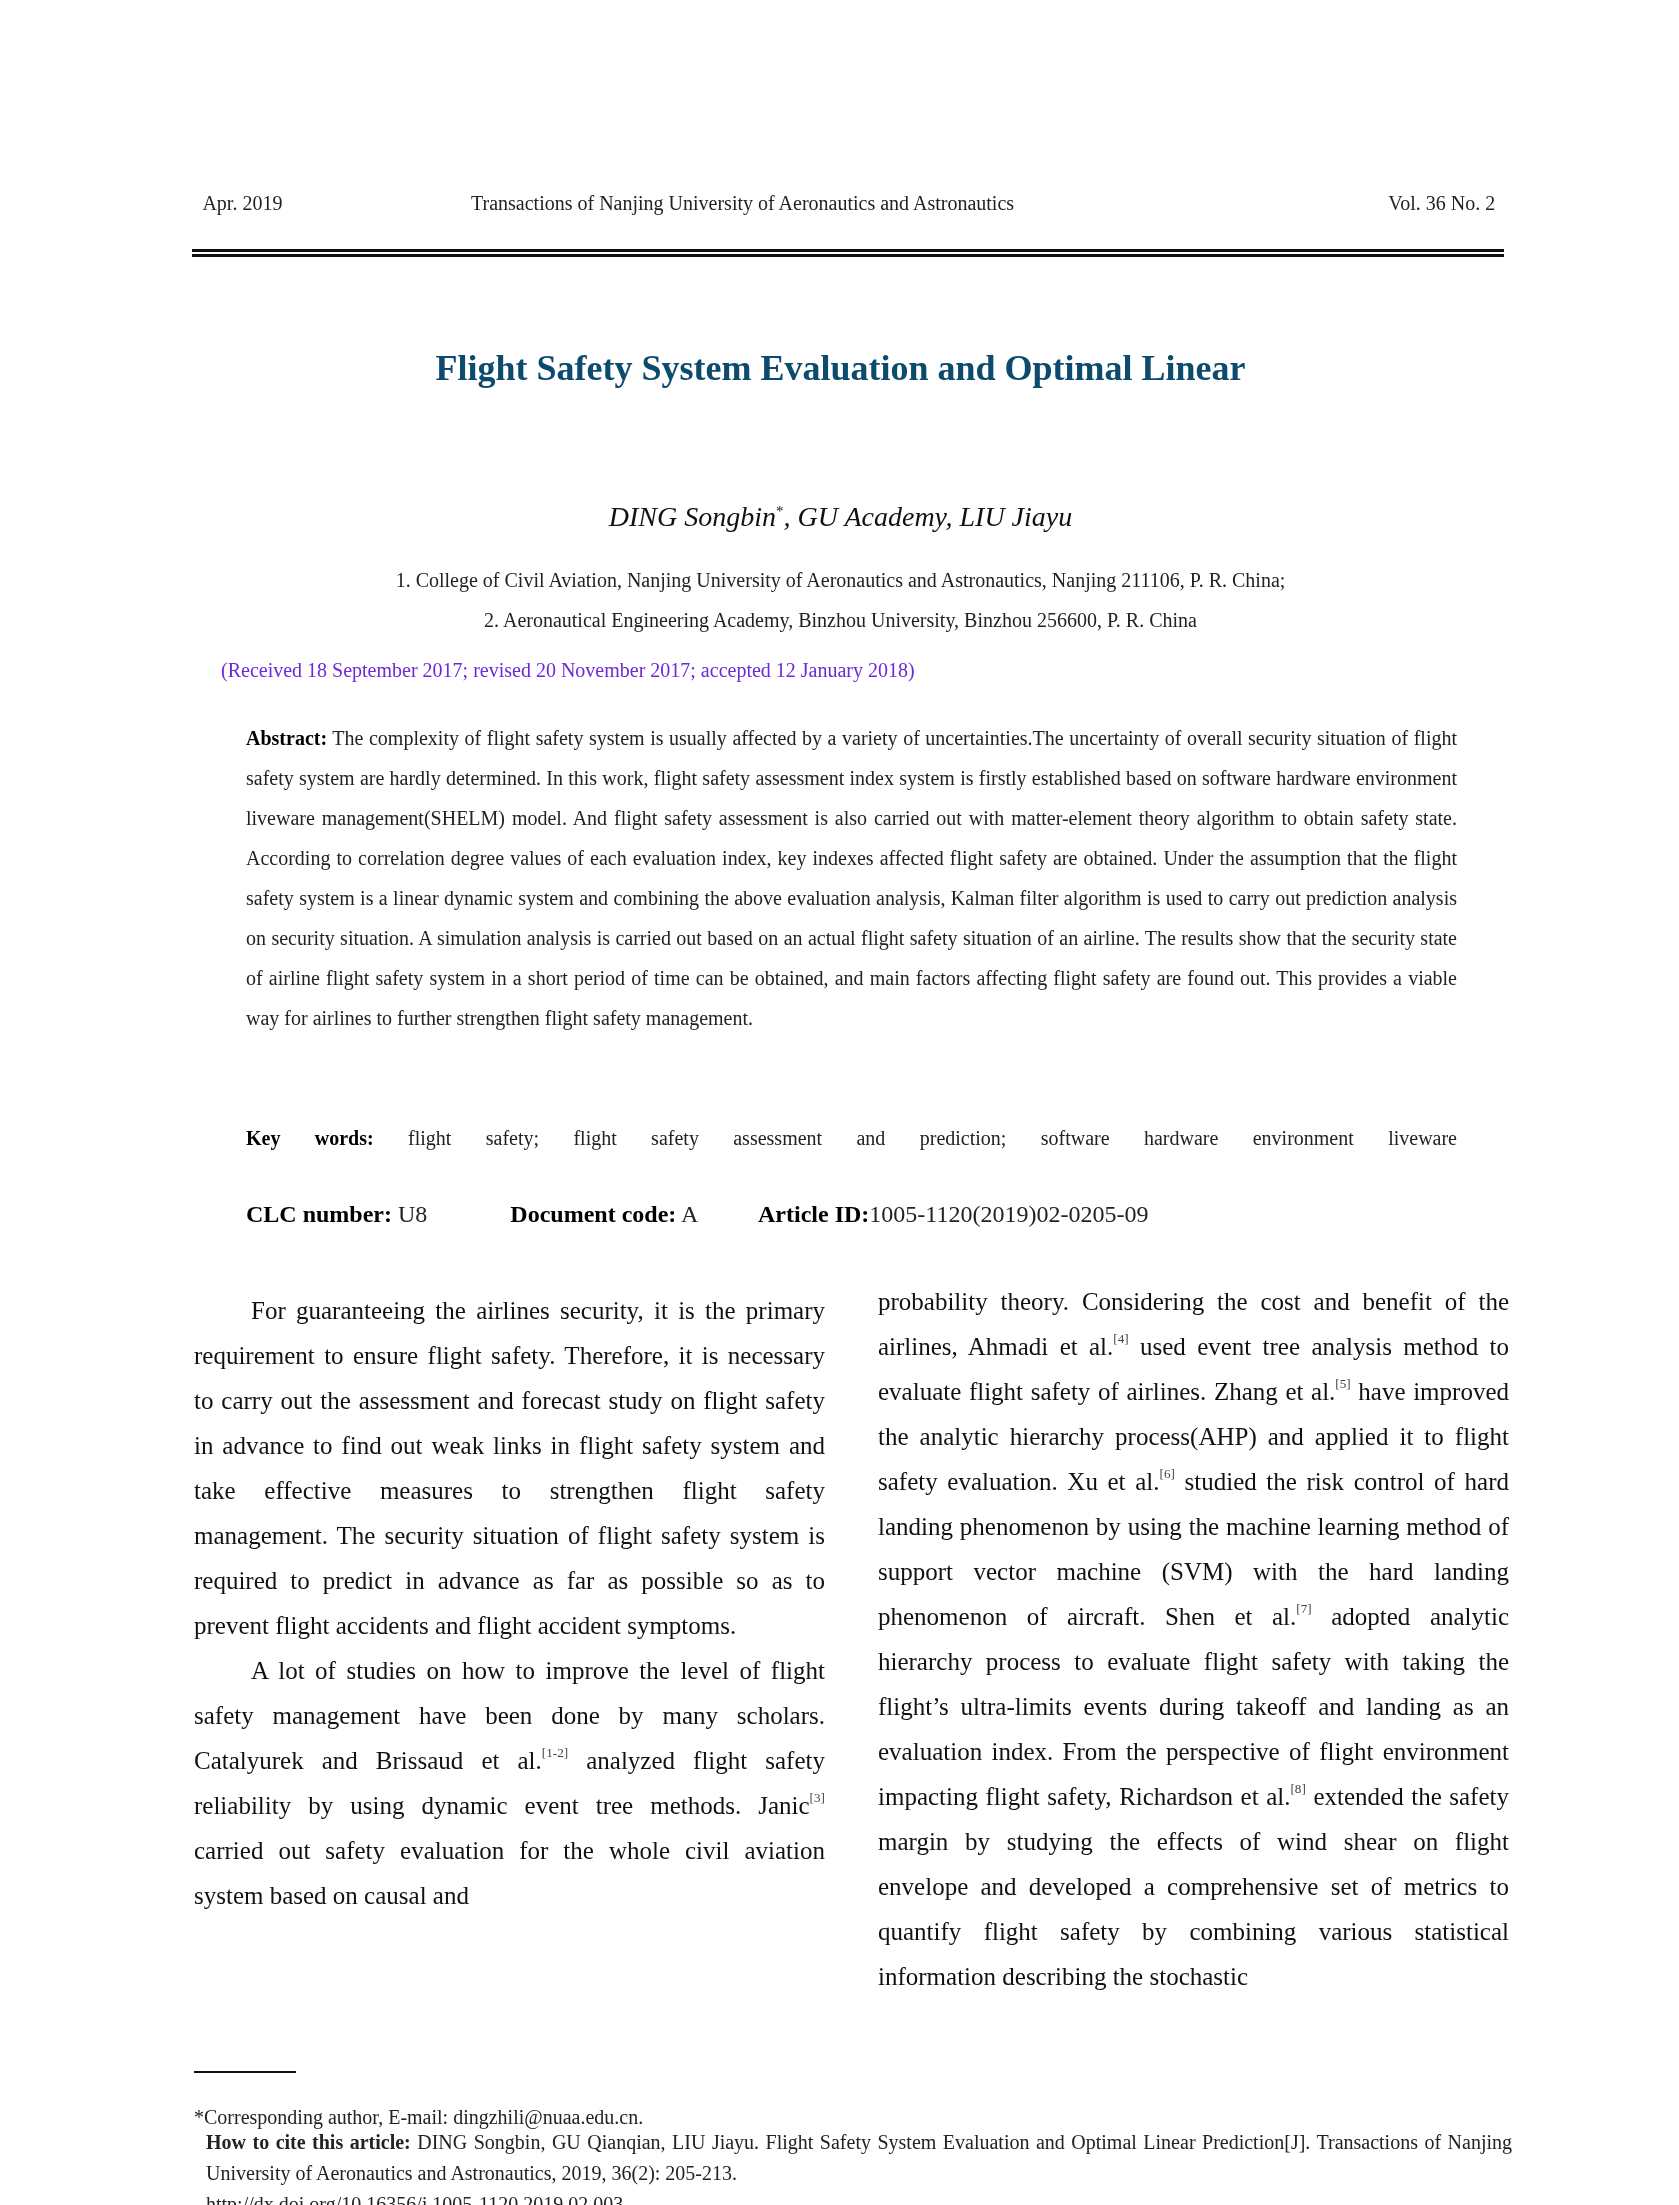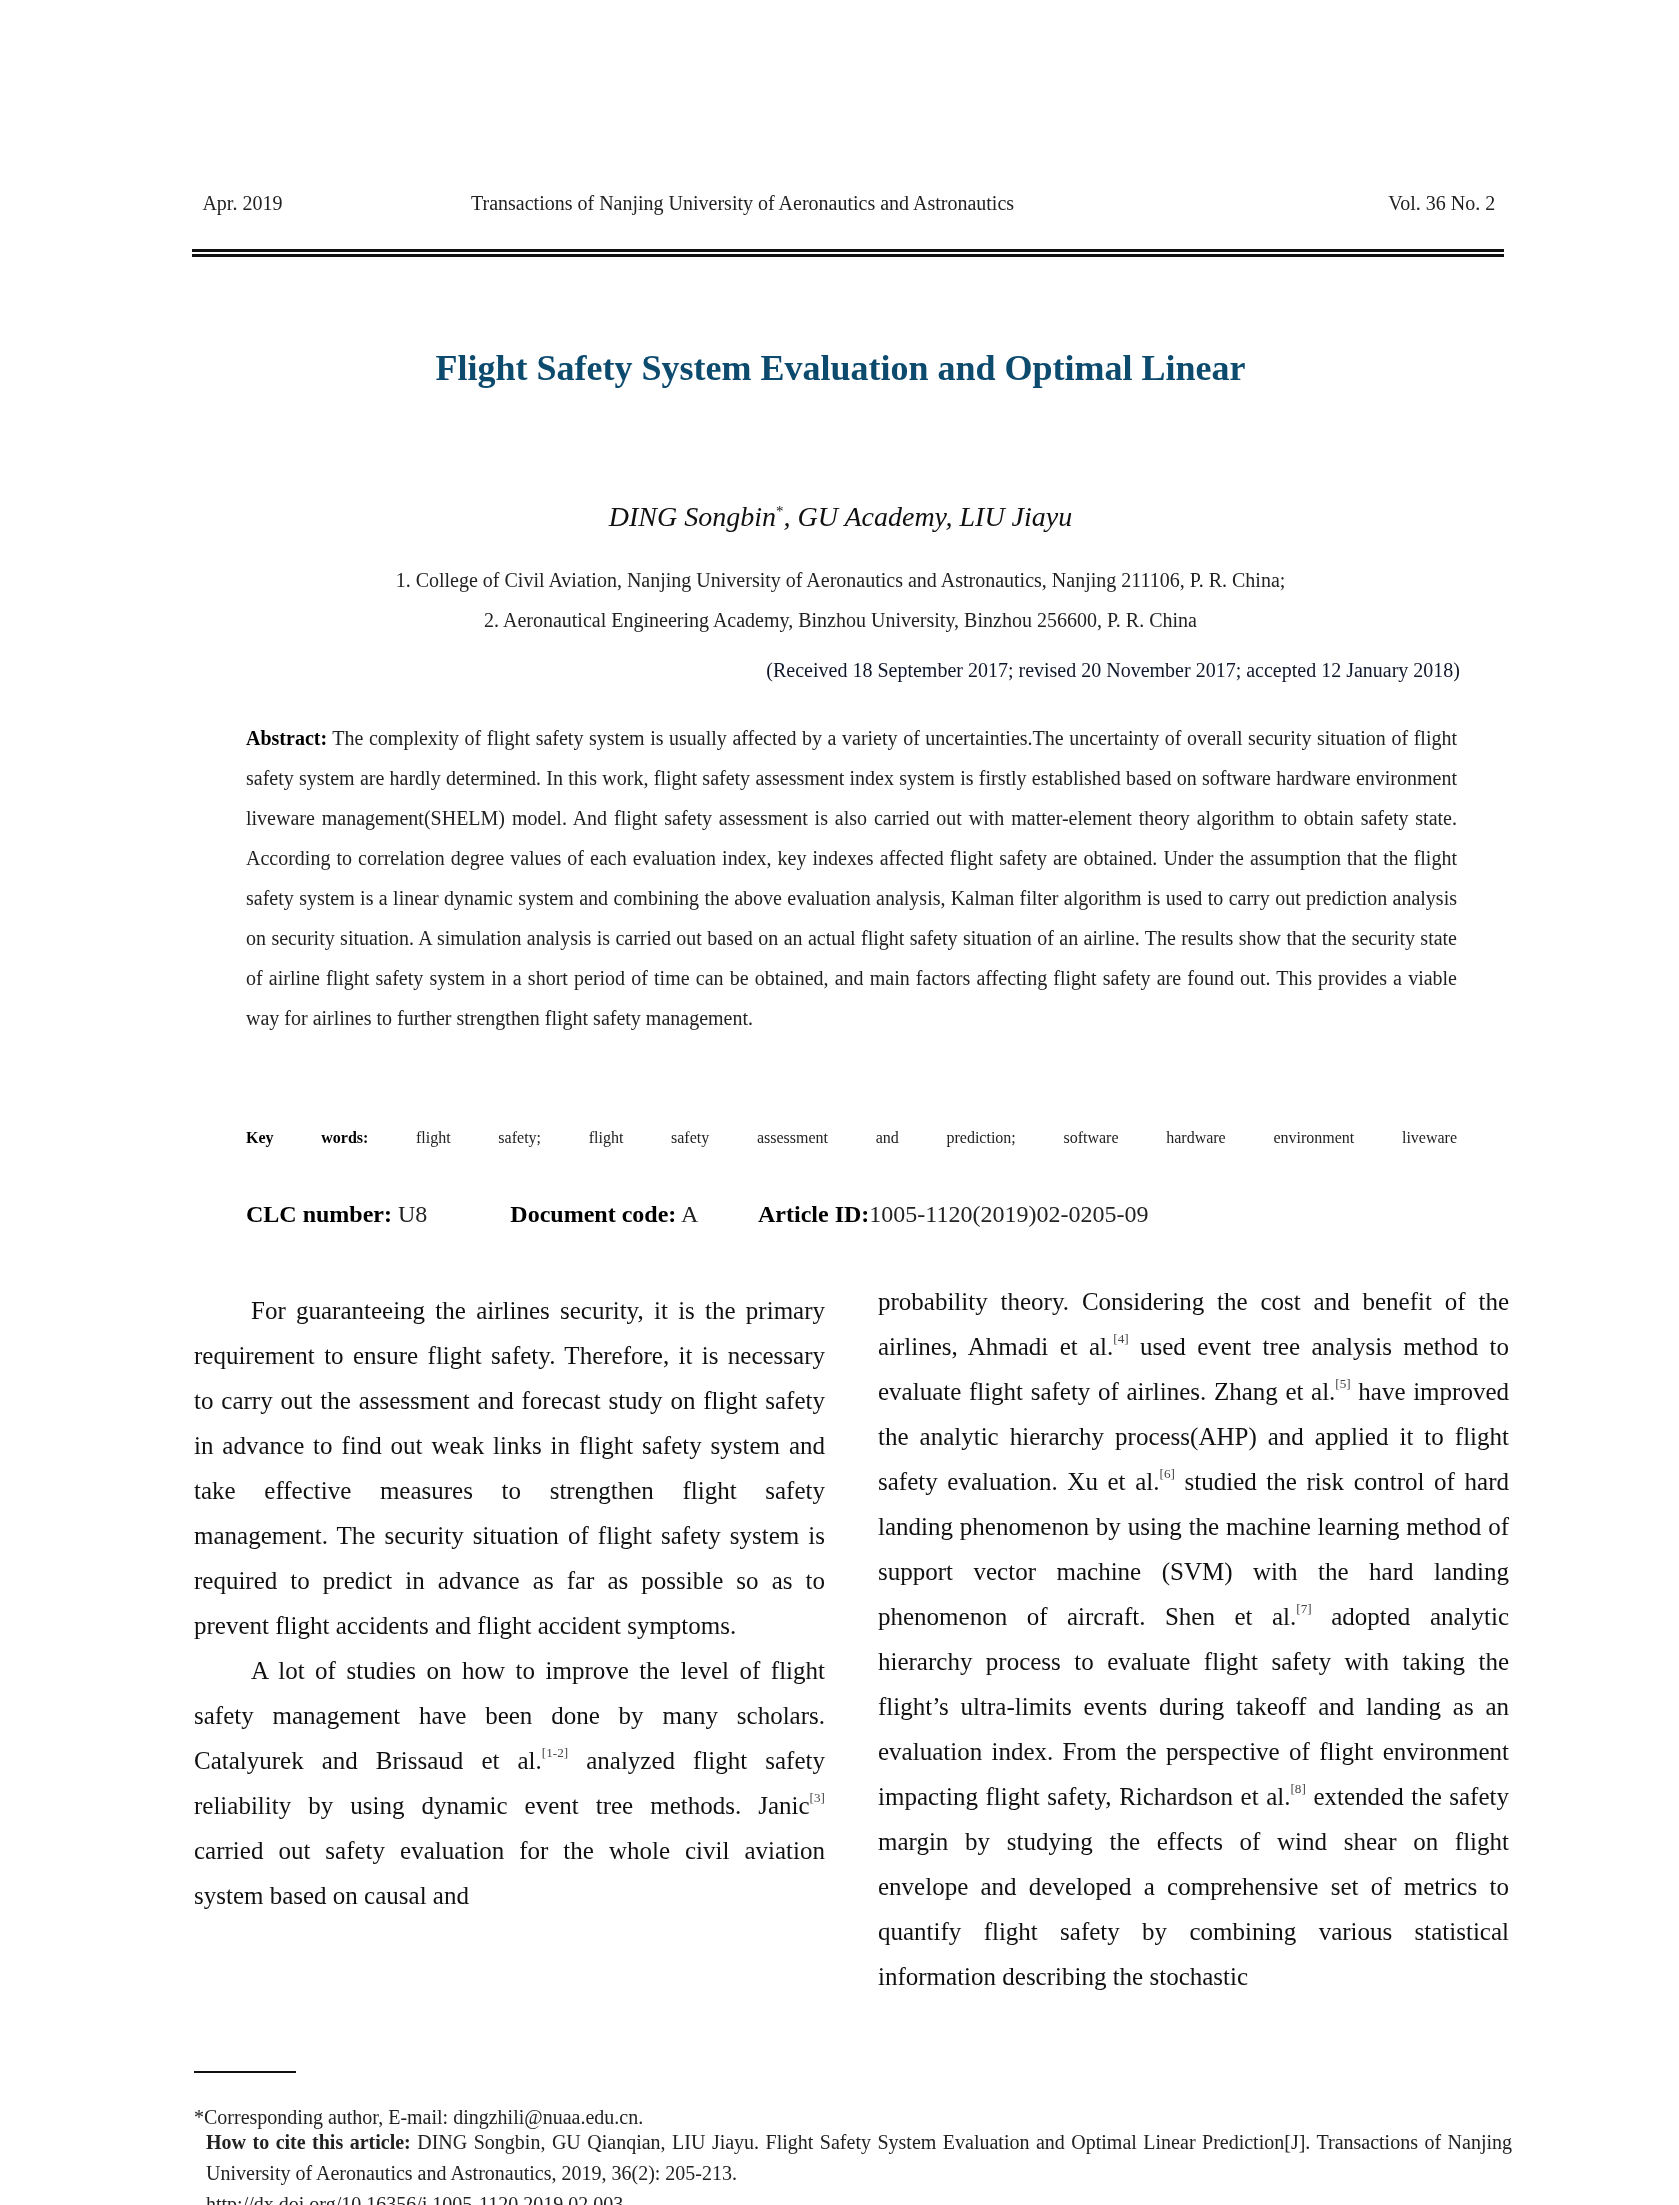--- a/index.html
+++ b/index.html
@@ -10,25 +10,25 @@
   #running-header { left: 198px; top: 192px; width: 1306px; height: 31px; font-size: 20px; color: #222; }
   #running-header .date { position: absolute; left: 4.4px; top: 0; }
   #running-header .journal { position: absolute; left: 273px; top: 0; }
   #running-header .volume { position: absolute; right: 8.8px; top: 0; }
   .rule { position: absolute; left: 192px; width: 1312px; background: #111; height: 2.6px; }
   
   #title { left: 221px; top: 340px; width: 1239px; text-align: center; font-weight: bold; font-size: 36px; line-height: 57px; color: #0c4a6e; }
   #authors { left: 221px; top: 501px; width: 1239px; text-align: center; font-style: italic; font-size: 28px; color: #111; }
   #authors sup { font-size: 15px; font-style: normal; }
   .affil { left: 221px; width: 1239px; text-align: center; font-size: 20px; color: #222; }
-  #received { left: 221px; top: 659px; width: 1239px; text-align: right; font-size: 20px; color: #0f172a; }
+  #received { left: 221px; top: 659px; width: 1239px; text-align: left; font-size: 20px; color: #6d28d9; }
   
   #abstract { left: 246px; top: 718px; width: 1211px; font-size: 20px; line-height: 40px; text-align: justify; color: #222; }
   #abstract b, #keywords b, #clc b { color: #000; }
-  #keywords { left: 246px; top: 1118px; width: 1211px; font-size: 16px; line-height: 40px; color: #222; text-align: justify; }
+  #keywords { left: 246px; top: 1118px; width: 1211px; font-size: 20px; line-height: 40px; color: #222; text-align: justify; }
   #keywords .kw-cont { padding-left: 137px; display: block; text-align: left; }
   #clc { left: 246px; top: 1201px; width: 1211px; font-size: 24px; color: #222; white-space: nowrap; }
   #clc span.gap { display: inline-block; width: 71px; }
   
   .col { position: absolute; top: 1288px; width: 631px; font-size: 25px; line-height: 45px; text-align: justify; color: #111; }
   #col-left { left: 194px; }
   #col-right { left: 878px; top: 1279px; }
   .section-heading { font-weight: bold; font-size: 33px; line-height: 44px; margin: -13.2px 0 20px 0; color: #000; }
   .section-heading .num { display: inline-block; width: 57px; }
   .para { text-indent: 57px; margin: 0; }

